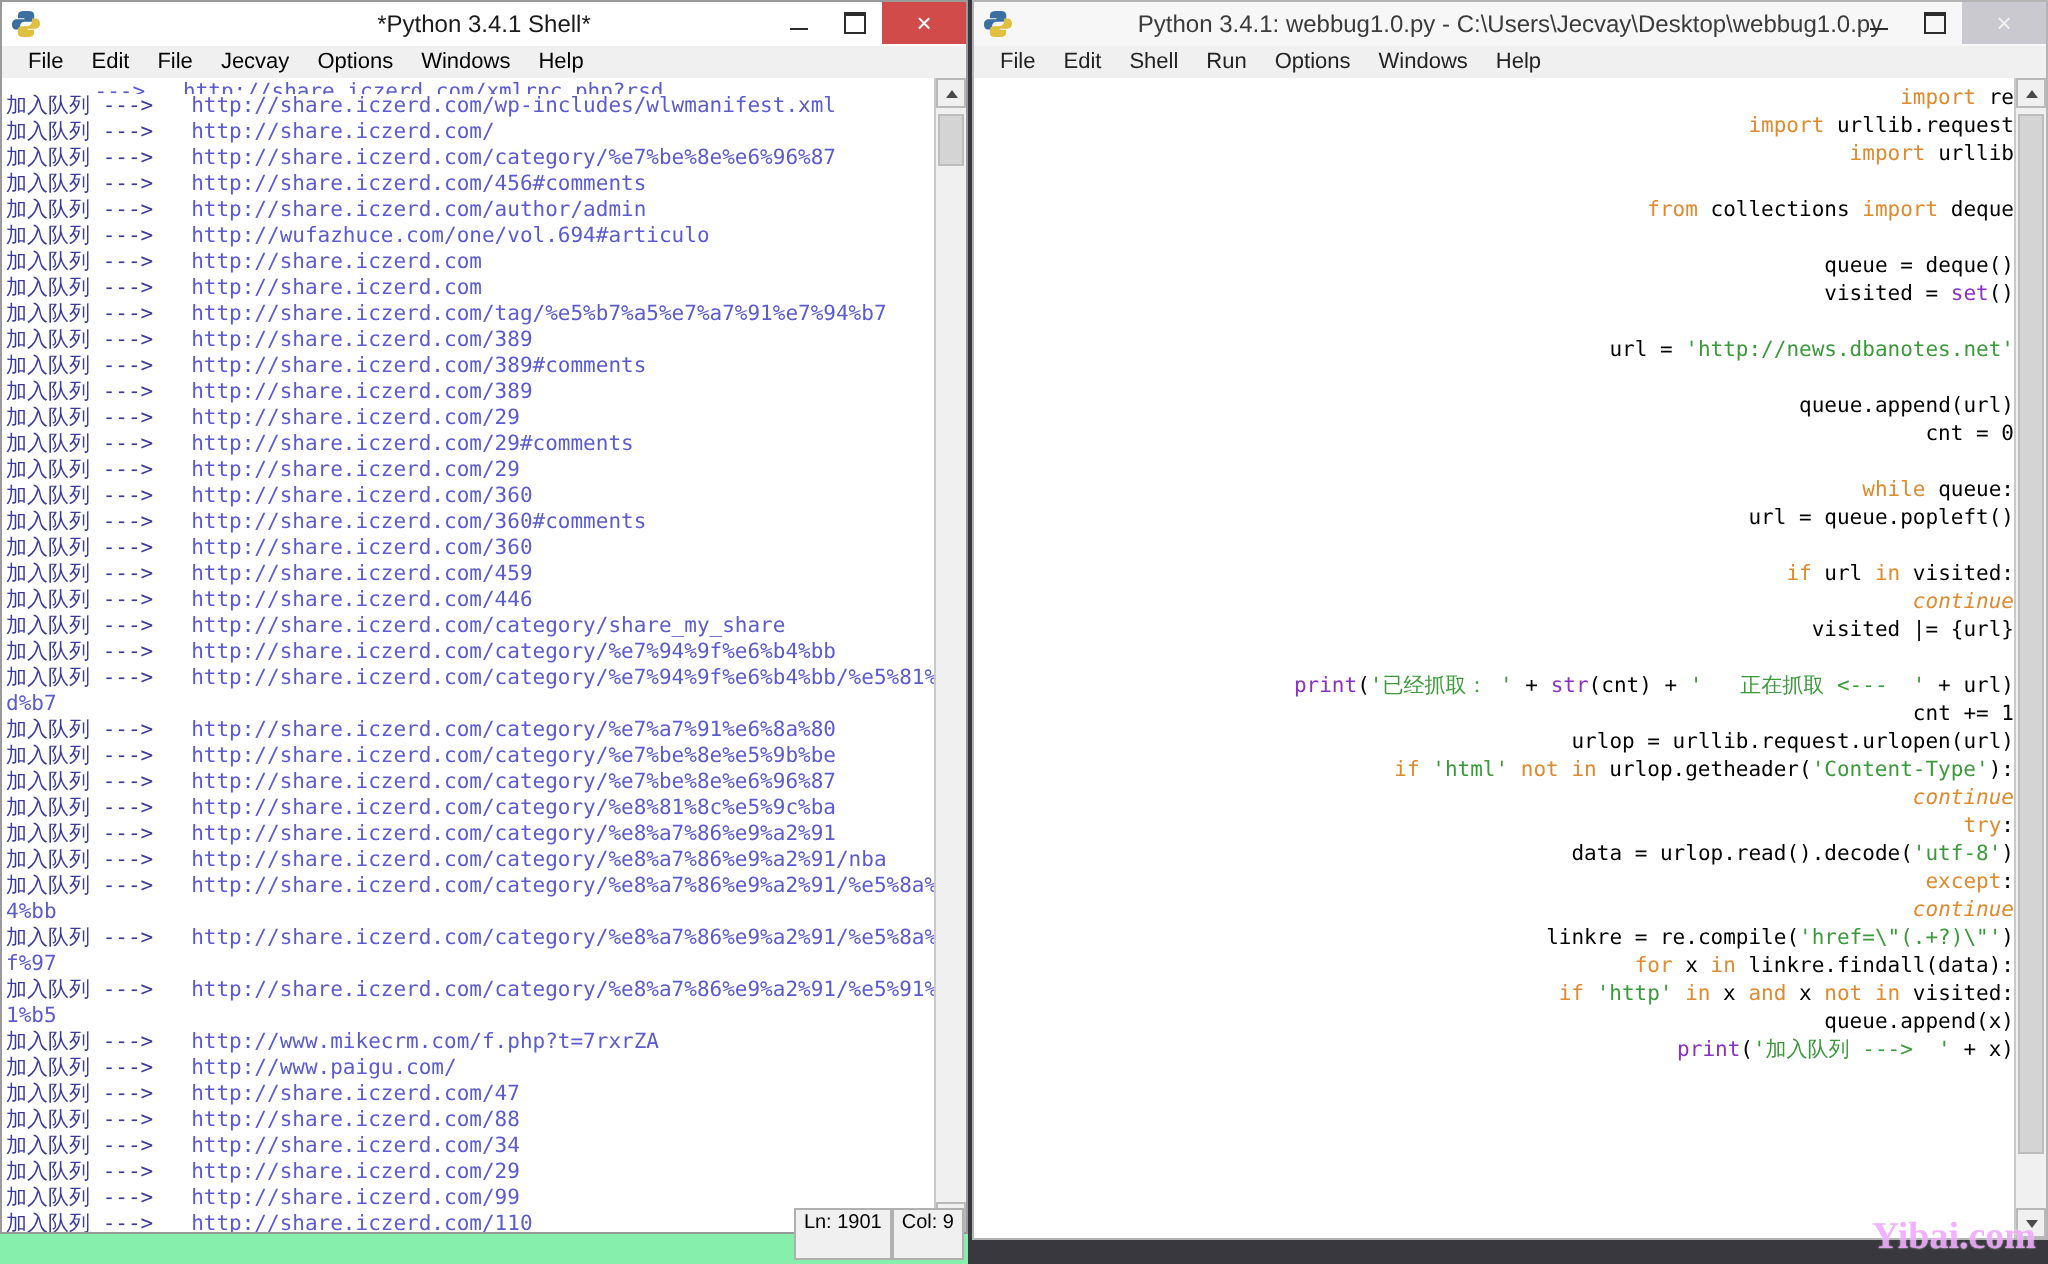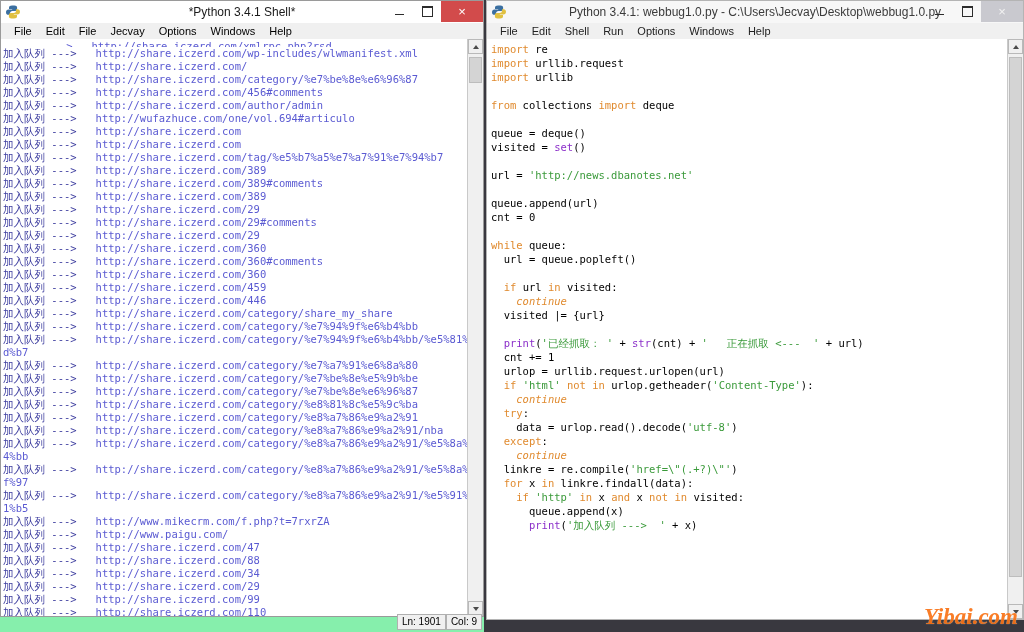--- a/index.html
+++ b/index.html
@@ -52,21 +52,21 @@
     font-size: 11px; color: #000; padding: 0 7px; line-height: 17px; white-space: nowrap;
   }
   .win-inactive .menu-item { color: #222; }
 
   
   .pane-wrap {
     position: relative; background: #ffffff;
     border: 1px solid #9a9a9a; border-top: none;
     box-sizing: border-box; overflow: hidden;
   }
-  .win-inactive .pane-wrap { border-color: #b4b4b4; }
+  .win-inactive .pane-wrap { border-color: #b4b4b4; text-align: right; }
   .pane {
     position: absolute; top: 0; left: 0; bottom: 0; right: 16px;
     background: #fff; overflow: hidden;
     font-family: "DejaVu Sans Mono", "Liberation Mono", monospace;
     font-size: 10.5px; line-height: 13px;
     padding: 1px 0 0 2px; box-sizing: border-box;
     white-space: pre;
   }
 
   
@@ -89,21 +89,21 @@
   .vsb .arrow.down { bottom: 0; }
   .tri { width: 0; height: 0; }
   .tri.up { border-left: 3px solid transparent; border-right: 3px solid transparent; border-bottom: 4px solid #4a4a4a; }
   .tri.down { border-left: 3px solid transparent; border-right: 3px solid transparent; border-top: 4px solid #4a4a4a; }
   .vsb .thumb {
     position: absolute; left: 1px; width: 13px;
     background: #d4d4d4; border: 1px solid #bdbdbd; box-sizing: border-box;
   }
 
   .statusbar {
-    position: absolute; right: 0; bottom: 0; height: 16px;
+    position: absolute; right: 0; bottom: 0; height: 26px;
     display: flex; align-items: stretch;
     font-size: 10px; color: #000; padding-left: 43px;
   }
   .status-cell {
     border: 1px solid #b0b0b0; background: #f0f0f0;
     padding: 0 4px; line-height: 13px; box-sizing: border-box;
   }
 
   
   .code {
@@ -116,22 +116,22 @@
   }
   .c-kw   { color: #e08a2e; }     
   .c-bi   { color: #8b2fc9; }     
   .c-str  { color: #3a9a3a; }
   .c-plain{ color: #000; }
   .c-cont { color: #e08a2e; font-style: italic; }
 
   .watermark {
     position: absolute; right: 6px; bottom: 2px;
     font-family: "Liberation Serif", serif;
-    font-size: 23px; font-style: italic; font-weight: bold;
-    color: #f97316; letter-spacing: 0px;
+    font-size: 19px; font-weight: bold;
+    color: #f0abfc; letter-spacing: 0px;
     text-shadow: 0 0 1px rgba(255,255,255,0.8);
     opacity: .92;
   }
 </style>
 </head>
 <body>
 
 <div id="root">
 
   <div class="window win-active" id="shell-win" style="left:0px; top:0px; width:484px; height:632px;">

